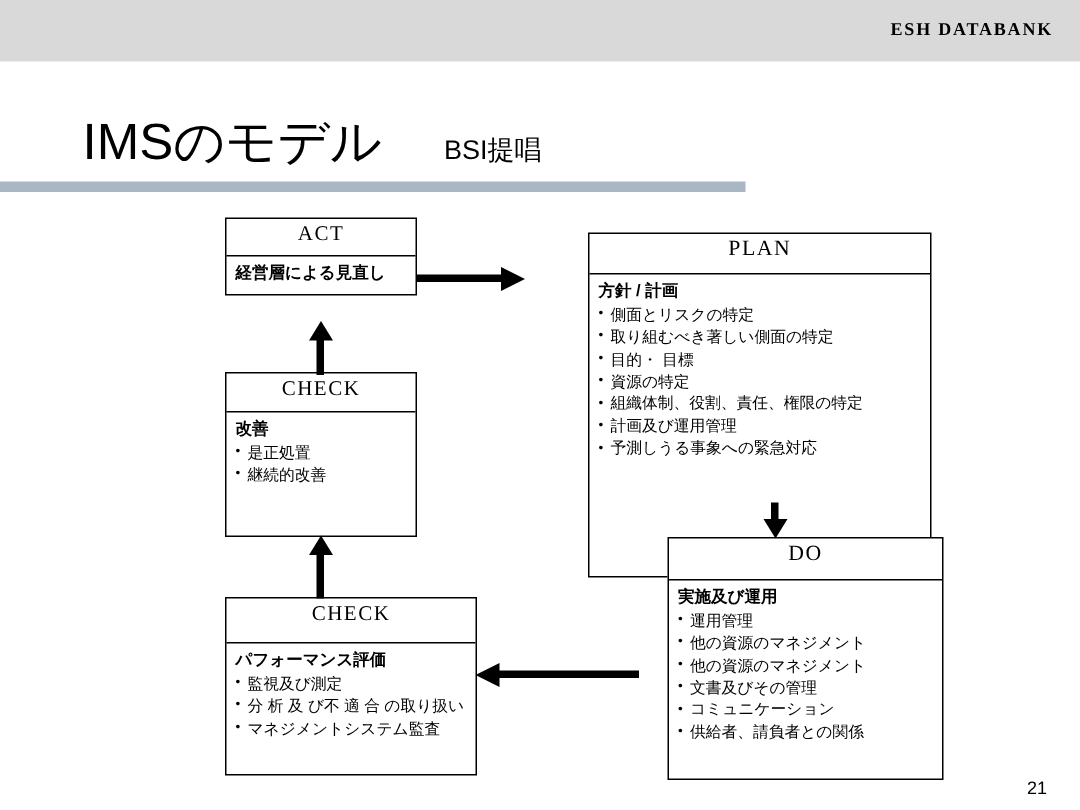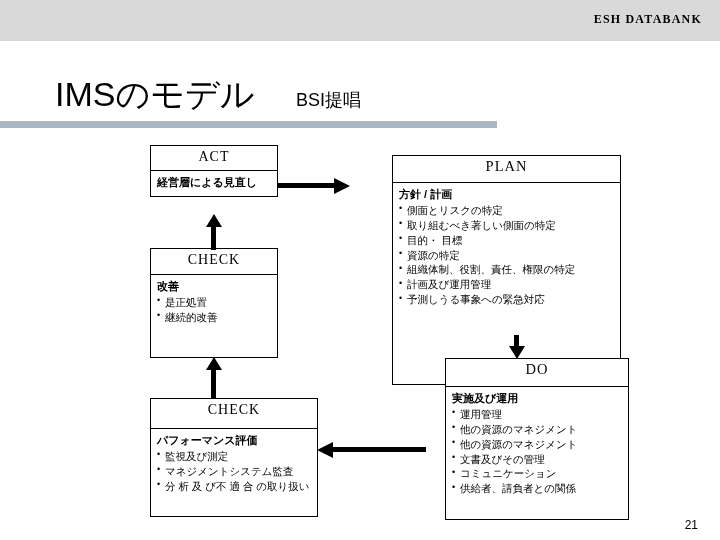--- a/index.html
+++ b/index.html
@@ -239,22 +239,22 @@
     </ul>
   </div>
 </div>
 
 <div class="flow-box" id="box-check-bottom">
   <div class="box-head">CHECK</div>
   <div class="box-body">
     <div class="body-title">パフォーマンス評価</div>
     <ul class="bullet-list">
       <li>監視及び測定</li>
+      <li>分 析 及 び不 適 合 の取り扱い</li>
       <li>マネジメントシステム監査</li>
-      <li>分 析 及 び不 適 合 の取り扱い</li>
     </ul>
   </div>
 </div>
 
 <div class="arrow" id="arrow-act-plan">
   <div class="shaft"></div>
   <div class="head"></div>
 </div>
 <div class="arrow" id="arrow-check-act">
   <div class="shaft"></div>

